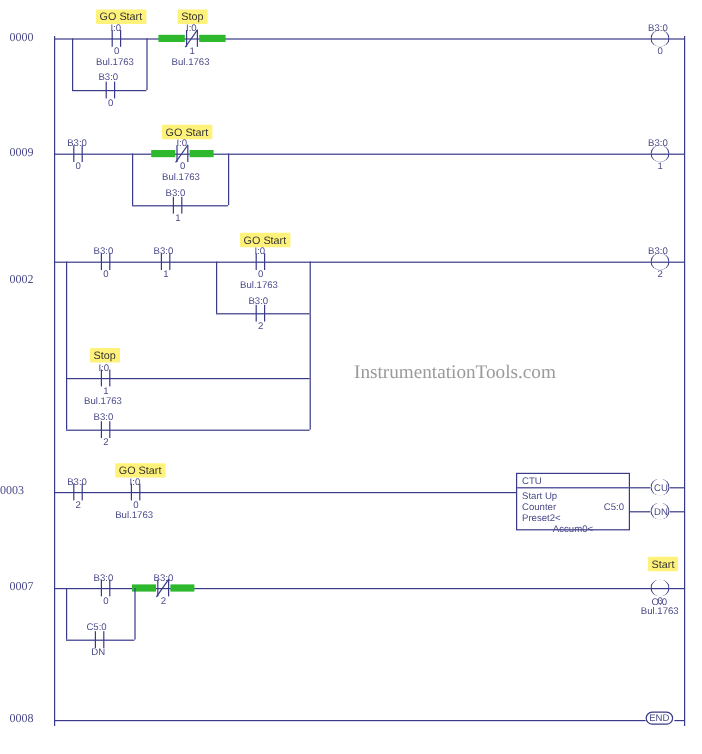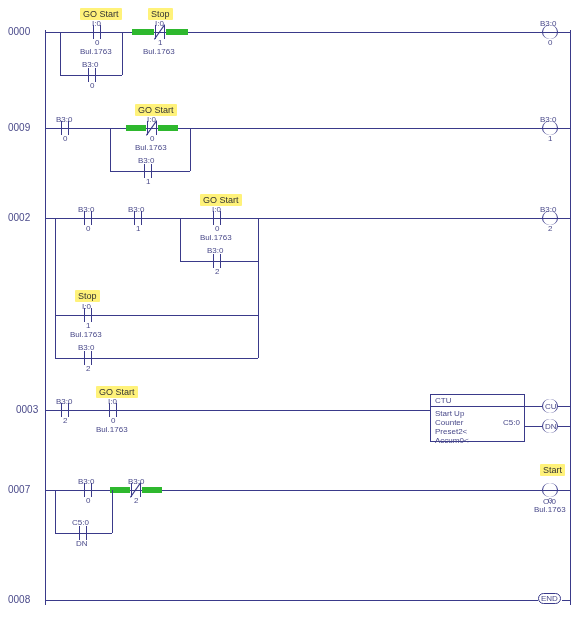--- a/index.html
+++ b/index.html
@@ -26,20 +26,21 @@
   }
   .vline {
     position: absolute;
     width: 1px;
     background: #3a3a8a;
   }
   .rungnum {
     position: absolute;
     color: #4a4a8a;
     font-size: 10px;
+    font-family: Liberation Serif, serif;
   }
   .label-box {
     position: absolute;
     background: #fff27a;
     padding: 1px 3px;
     font-size: 9px;
     color: #333;
     border-radius: 1px;
   }
   .txt {
@@ -125,20 +126,21 @@
   }
 </style>
 </head>
 <body>
 
 <div class="canvas">
 
   <div class="vline" style="left:45px;top:30px;height:575px"></div>
   <div class="vline" style="left:570px;top:30px;height:575px"></div>
 
+  <div class="watermark" style="left:295px;top:302px">InstrumentationTools.com</div>
 
   <div class="rungnum" style="left:8px;top:26px">0000</div>
   <div class="hline" style="left:45px;top:32px;width:525px"></div>
 
   <div class="label-box" style="left:80px;top:8px">GO Start</div>
   <div class="txt" style="left:92px;top:19px">I:0</div>
   <div class="contact-no" style="left:90px;top:25px"></div>
   <div class="txt" style="left:95px;top:38px">0</div>
   <div class="txt" style="left:80px;top:47px">Bul.1763</div>
 
@@ -184,21 +186,21 @@
   <div class="coil" style="left:542px;top:121px"></div>
   <div class="txt" style="left:548px;top:134px">1</div>
 
   <div class="vline" style="left:110px;top:128px;height:43px"></div>
   <div class="vline" style="left:190px;top:128px;height:43px"></div>
   <div class="hline" style="left:110px;top:171px;width:80px"></div>
   <div class="txt" style="left:138px;top:156px">B3:0</div>
   <div class="contact-no" style="left:141px;top:164px"></div>
   <div class="txt" style="left:146px;top:177px">1</div>
 
-  <div class="rungnum" style="left:8px;top:212px">0002</div>
+  <div class="rungnum" style="left:8px;top:228px">0002</div>
   <div class="hline" style="left:45px;top:218px;width:525px"></div>
 
   <div class="txt" style="left:78px;top:205px">B3:0</div>
   <div class="contact-no" style="left:81px;top:211px"></div>
   <div class="txt" style="left:86px;top:224px">0</div>
 
   <div class="txt" style="left:128px;top:205px">B3:0</div>
   <div class="contact-no" style="left:131px;top:211px"></div>
   <div class="txt" style="left:136px;top:224px">1</div>
 
@@ -228,21 +230,21 @@
   <div class="txt" style="left:86px;top:321px">1</div>
   <div class="txt" style="left:70px;top:330px">Bul.1763</div>
 
   <div class="vline" style="left:55px;top:315px;height:43px"></div>
   <div class="vline" style="left:258px;top:315px;height:43px"></div>
   <div class="hline" style="left:55px;top:358px;width:203px"></div>
   <div class="txt" style="left:78px;top:343px">B3:0</div>
   <div class="contact-no" style="left:81px;top:351px"></div>
   <div class="txt" style="left:86px;top:364px">2</div>
 
-  <div class="rungnum" style="left:16px;top:404px">0003</div>
+  <div class="rungnum" style="left:0;top:404px">0003</div>
   <div class="hline" style="left:45px;top:410px;width:385px"></div>
 
   <div class="txt" style="left:56px;top:397px">B3:0</div>
   <div class="contact-no" style="left:58px;top:403px"></div>
   <div class="txt" style="left:63px;top:416px">2</div>
 
   <div class="label-box" style="left:96px;top:386px">GO Start</div>
   <div class="txt" style="left:108px;top:397px">I:0</div>
   <div class="contact-no" style="left:106px;top:403px"></div>
   <div class="txt" style="left:111px;top:416px">0</div>
@@ -252,21 +254,21 @@
     <div style="border-bottom:1px solid #3a3a8a;margin:-2px -4px 2px -4px;padding:1px 4px">CTU</div>
     <div>Start Up</div>
     <div style="display:flex;justify-content:space-between">
         <span>Counter</span>
         <span>C5:0</span>
       </div>
     <div style="display:flex;">
         <span>Preset</span>
         <span>2&lt;</span>
       </div>
-    <div style="display:flex;justify-content:flex-start">
+    <div style="display:flex;justify-content:center">
         <span>Accum</span>
         <span>0&lt;</span>
       </div>
   </div>
   <div class="hline" style="left:525px;top:406px;width:17px"></div>
   <div class="coil" style="left:542px;top:399px"></div>
   <div class="txt" style="left:545px;top:402px">CU</div>
   <div class="hline" style="left:558px;top:406px;width:12px"></div>
   <div class="hline" style="left:525px;top:426px;width:17px"></div>
   <div class="coil" style="left:542px;top:419px"></div>

